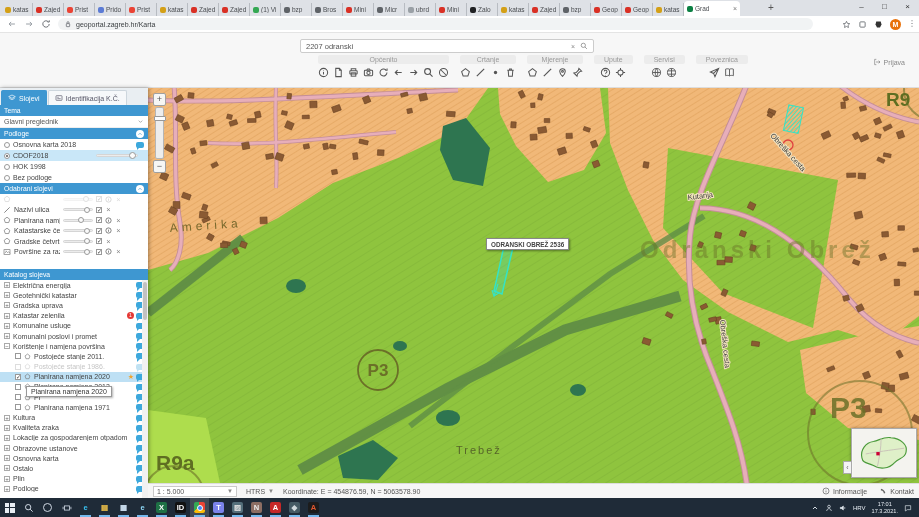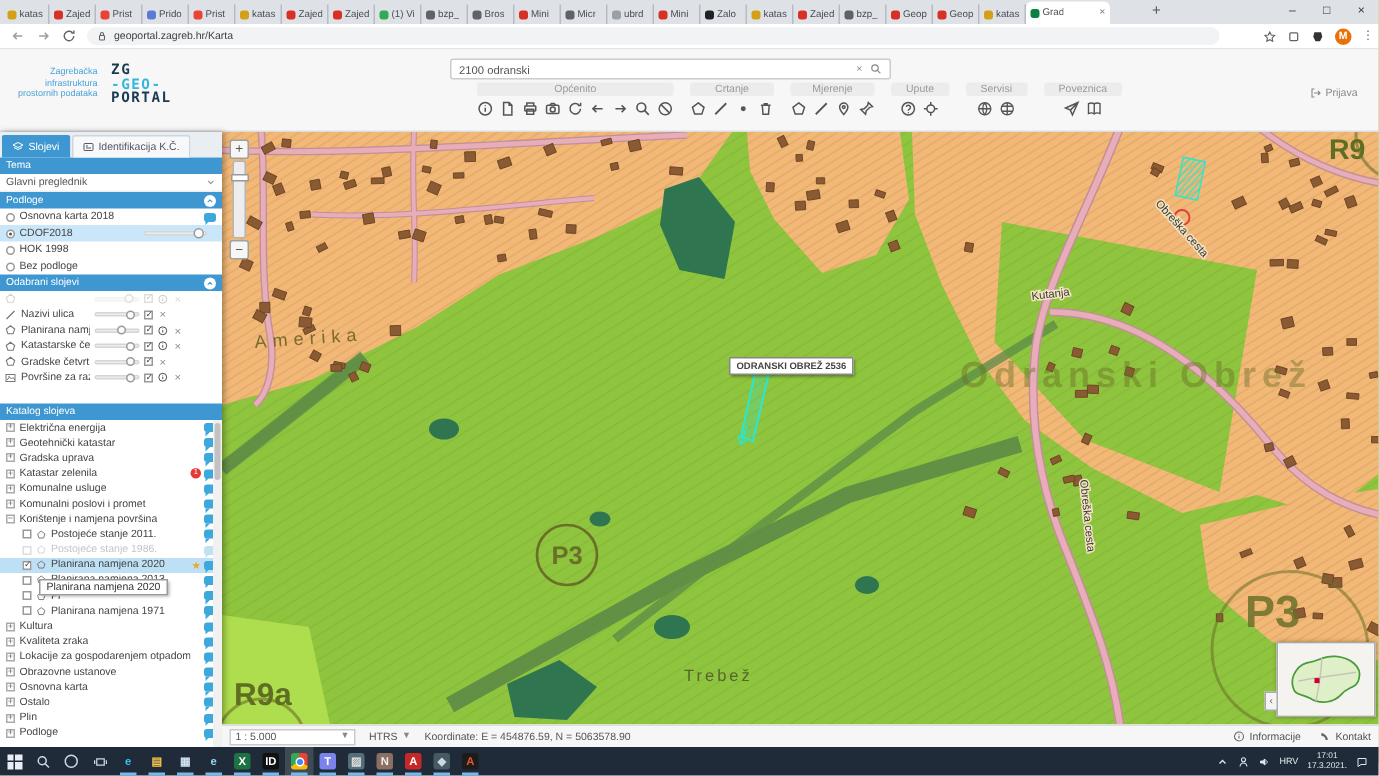--- a/index.html
+++ b/index.html
@@ -318,34 +318,22 @@
           <svg viewBox="0 0 12 12" style="width: 100%; height: 100%; display: block;">
             <path d="M3 2h6l1 4-2 4H4L2 6z" fill="currentColor"></path>
           </svg>
         </span>
       <span class="avatar">M</span>
       <span class="dots">⋮</span>
     </div>
   </div>
 
   <div class="phead">
-    <div class="brand">
-      <div class="tagline">
-        <div>Zagrebačka</div>
-        <div>infrastruktura</div>
-        <div>prostornih podataka</div>
-      </div>
-      <div class="zg">
-        <div>ZG</div>
-        <div class="geo">-GEO-</div>
-        <div>PORTAL</div>
-      </div>
-    </div>
     <div class="searchbox">
-      <span class="val">2100 odranski</span>
+      <span class="val">2207 odranski</span>
       <span style="color:#888;font-size:7px">×</span>
       <span class="ic">
           <svg viewBox="0 0 12 12" fill="none" stroke="currentColor" stroke-width="1.2" style="width: 100%; height: 100%; display: block;">
             <circle cx="5" cy="5" r="3.2"></circle>
             <path d="M7.4 7.4l3 3"></path>
           </svg>
         </span>
     </div>
     <div class="menus">
 

